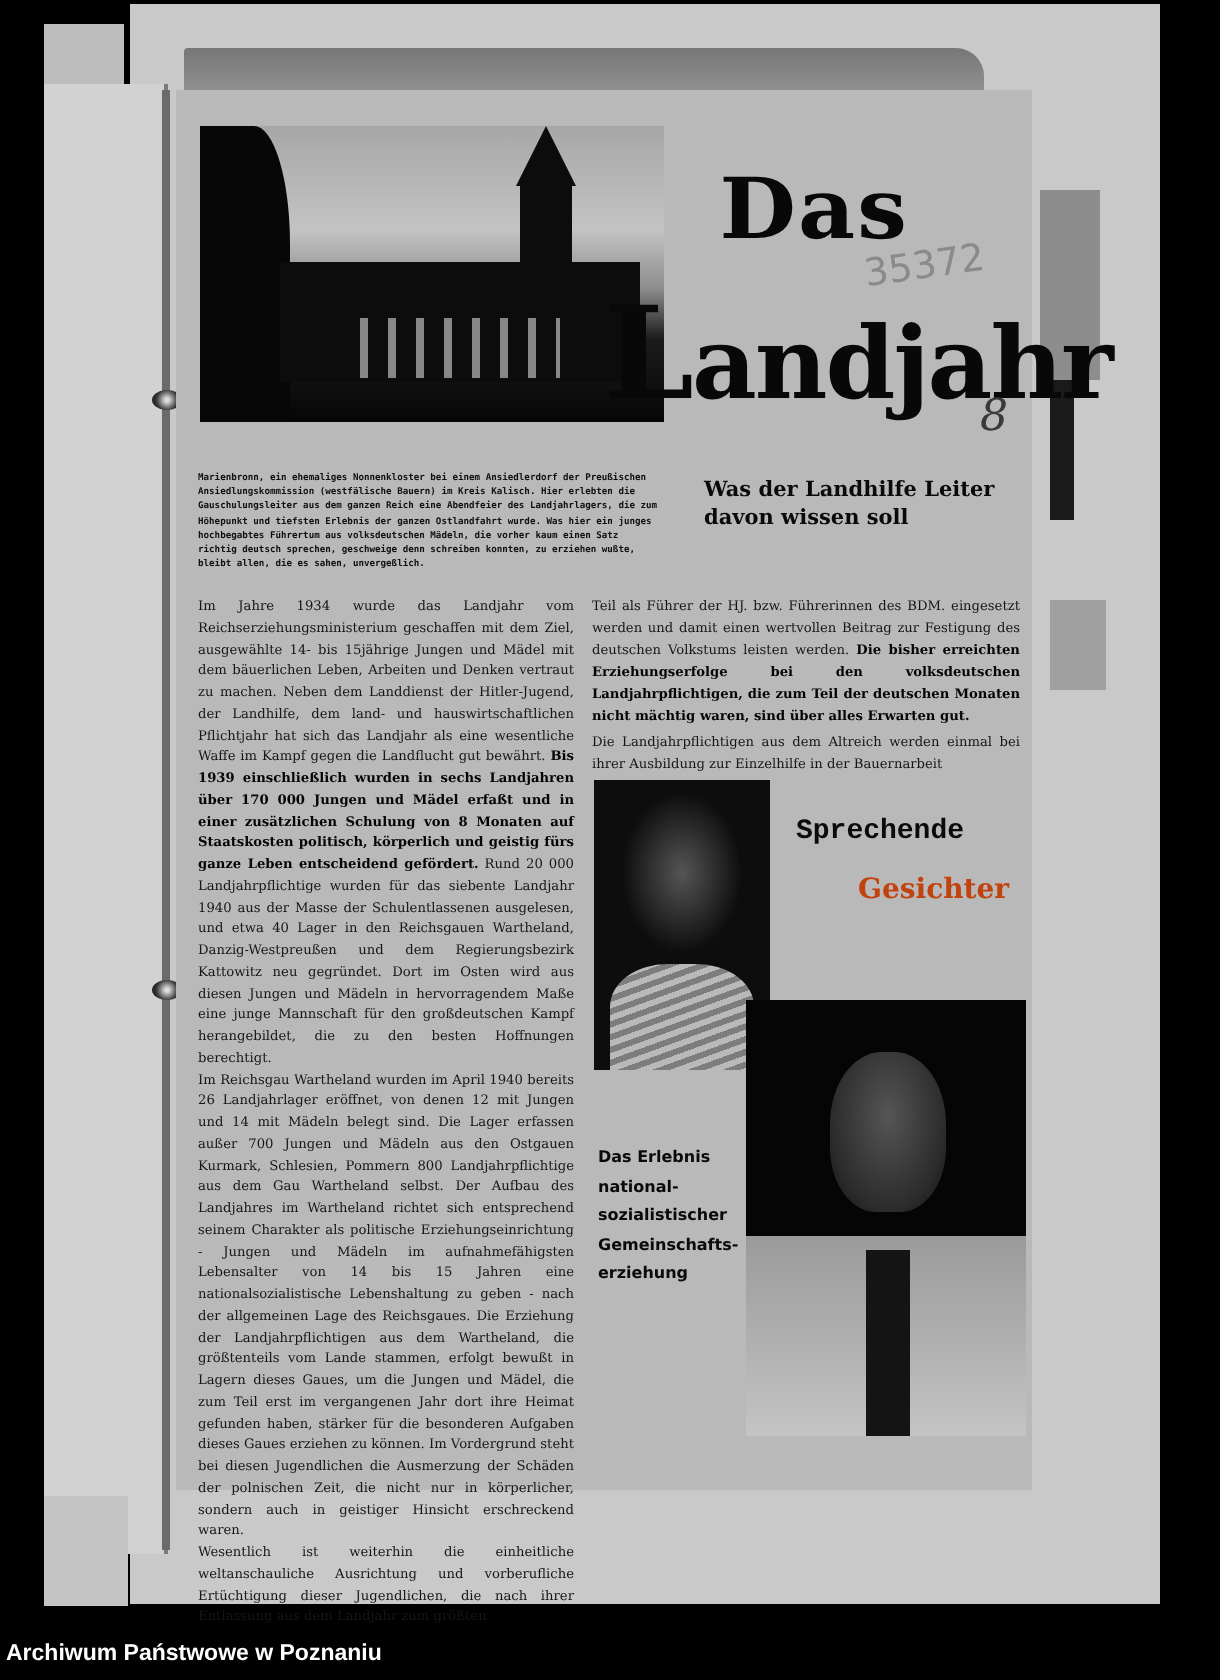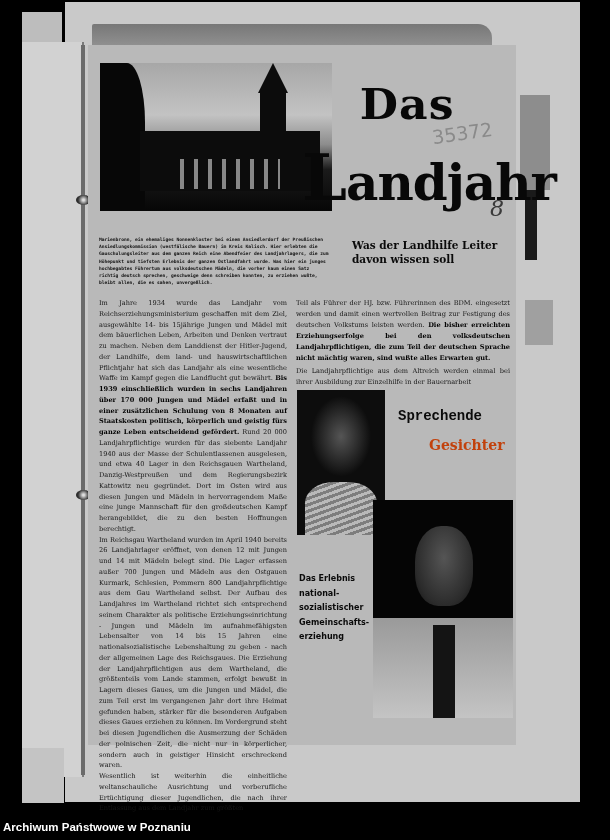--- a/index.html
+++ b/index.html
@@ -124,22 +124,22 @@
     <div>davon wissen soll</div>
   </div>
 
   <div class="col-left">
     <p><span>Im Jahre 1934 wurde das Landjahr vom Reichserziehungsministerium geschaffen mit dem Ziel, ausgewählte 14- bis 15jährige Jungen und Mädel mit dem bäuerlichen Leben, Arbeiten und Denken vertraut zu machen. Neben dem Landdienst der Hitler-Jugend, der Landhilfe, dem land- und hauswirtschaftlichen Pflichtjahr hat sich das Landjahr als eine wesentliche Waffe im Kampf gegen die Landflucht gut bewährt. </span><span class="bold">Bis 1939 einschließlich wurden in sechs Landjahren über 170 000 Jungen und Mädel erfaßt und in einer zusätzlichen Schulung von 8 Monaten auf Staatskosten politisch, körperlich und geistig fürs ganze Leben entscheidend gefördert.</span><span> Rund 20 000 Landjahrpflichtige wurden für das siebente Landjahr 1940 aus der Masse der Schulentlassenen ausgelesen, und etwa 40 Lager in den Reichsgauen Wartheland, Danzig-Westpreußen und dem Regierungsbezirk Kattowitz neu gegründet. Dort im Osten wird aus diesen Jungen und Mädeln in hervorragendem Maße eine junge Mannschaft für den großdeutschen Kampf herangebildet, die zu den besten Hoffnungen berechtigt.</span></p>
     <p>Im Reichsgau Wartheland wurden im April 1940 bereits 26 Landjahrlager eröffnet, von denen 12 mit Jungen und 14 mit Mädeln belegt sind. Die Lager erfassen außer 700 Jungen und Mädeln aus den Ostgauen Kurmark, Schlesien, Pommern 800 Landjahrpflichtige aus dem Gau Wartheland selbst. Der Aufbau des Landjahres im Wartheland richtet sich entsprechend seinem Charakter als politische Erziehungseinrichtung - Jungen und Mädeln im aufnahmefähigsten Lebensalter von 14 bis 15 Jahren eine nationalsozialistische Lebenshaltung zu geben - nach der allgemeinen Lage des Reichsgaues. Die Erziehung der Landjahrpflichtigen aus dem Wartheland, die größtenteils vom Lande stammen, erfolgt bewußt in Lagern dieses Gaues, um die Jungen und Mädel, die zum Teil erst im vergangenen Jahr dort ihre Heimat gefunden haben, stärker für die besonderen Aufgaben dieses Gaues erziehen zu können. Im Vordergrund steht bei diesen Jugendlichen die Ausmerzung der Schäden der polnischen Zeit, die nicht nur in körperlicher, sondern auch in geistiger Hinsicht erschreckend waren.</p>
     <p>Wesentlich ist weiterhin die einheitliche weltanschauliche Ausrichtung und vorberufliche Ertüchtigung dieser Jugendlichen, die nach ihrer Entlassung aus dem Landjahr zum größten</p>
   </div>
 
   <div class="col-right">
-    <p><span>Teil als Führer der HJ. bzw. Führerinnen des BDM. eingesetzt werden und damit einen wertvollen Beitrag zur Festigung des deutschen Volkstums leisten werden. </span><span class="bold">Die bisher erreichten Erziehungserfolge bei den volksdeutschen Landjahrpflichtigen, die zum Teil der deutschen Sprache nicht mächtig waren, sind wußte alles Erwarten gut.</span></p>
-    <p>Die Landjahrpflichtige aus dem Altreich werden einmal bei ihrer Ausbildung zur Einzelhilfe in der Bauernarbeit</p>
+    <p><span>Teil als Führer der HJ. bzw. Führerinnen des BDM. eingesetzt werden und damit einen wertvollen Beitrag zur Festigung des deutschen Volkstums leisten werden. </span><span class="bold">Die bisher erreichten Erziehungserfolge bei den volksdeutschen Landjahrpflichtigen, die zum Teil der deutschen Monaten nicht mächtig waren, sind über alles Erwarten gut.</span></p>
+    <p>Die Landjahrpflichtigen aus dem Altreich werden einmal bei ihrer Ausbildung zur Einzelhilfe in der Bauernarbeit</p>
   </div>
 
   <div class="photo photo-girl">
     <div class="girl-collar"></div>
   </div>
 
   <div class="heading-faces-1">Sprechende</div>
   <div class="heading-faces-2">Gesichter</div>
 
   <div class="side-caption">Das Erlebnis national-sozialistischer Gemeinschafts-erziehung</div>

